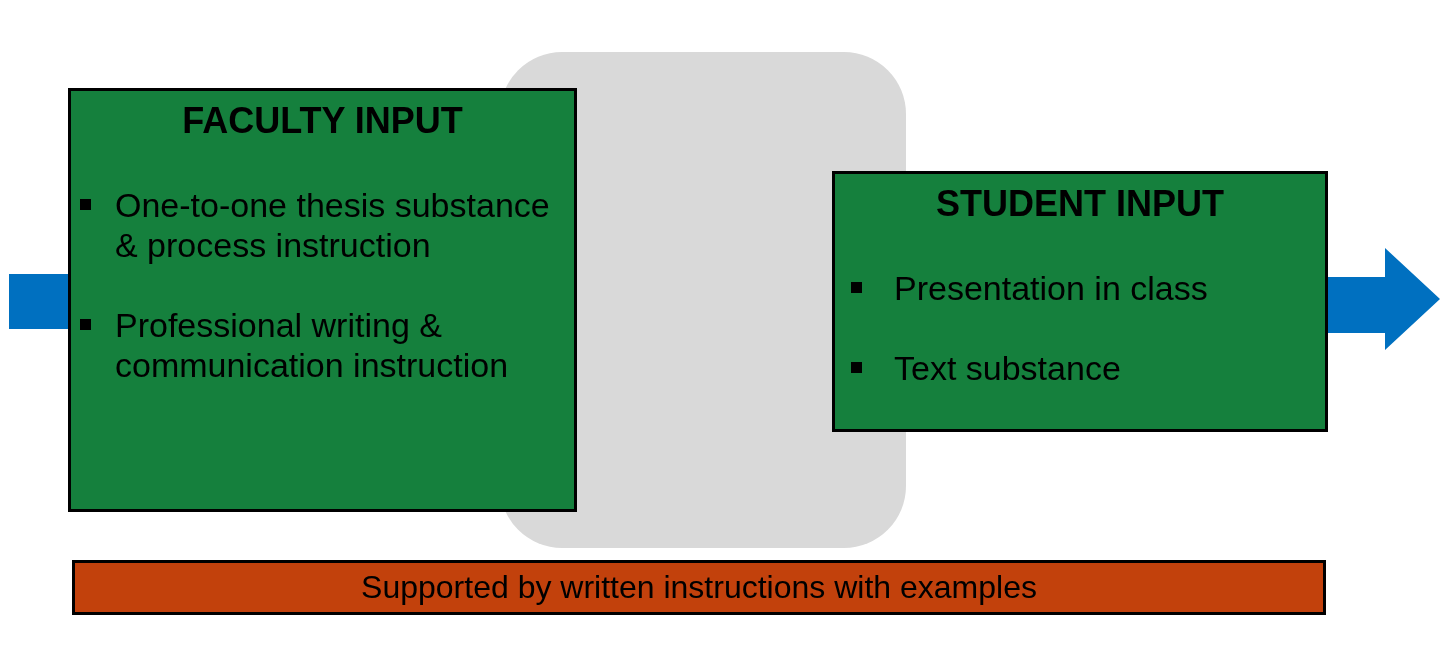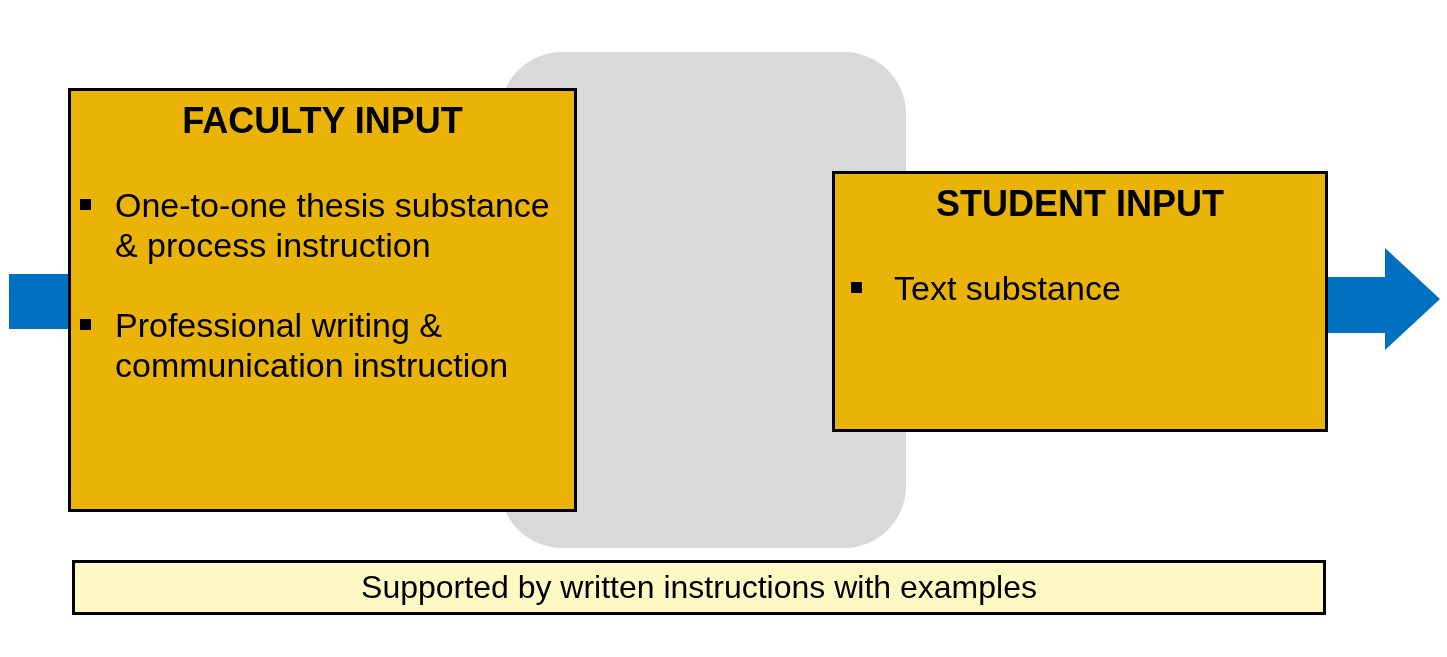--- a/index.html
+++ b/index.html
@@ -56,21 +56,21 @@
     top: 248px;
     width: 112px;
     height: 102px;
     color: var(--arrow-blue, #0070c0);
     z-index: 2;
   }
 
   
   .box {
     position: absolute;
-    background: #eab308;
+    background: #15803d;
     border: 3px solid var(--border-black, #000000);
     box-sizing: border-box;
     z-index: 1;
   }
   .box-faculty { left: 68px;  top: 88px;  width: 509px; height: 424px; }
   .box-student { left: 832px; top: 171px; width: 496px; height: 261px; }
 
   .box-title {
     margin-top: 8px;
     text-align: center;
@@ -103,21 +103,21 @@
   }
   .bullet-text { flex: 1; }
 
   
   .footer-box {
     position: absolute;
     left: 72px;
     top: 560px;
     width: 1254px;
     height: 55px;
-    background: #fef9c3;
+    background: #c2410c;
     border: 3px solid var(--border-black, #000000);
     box-sizing: border-box;
     display: flex;
     align-items: center;
     justify-content: center;
     font-size: 32px;
     z-index: 1;
   }
 </style>
 </head>
@@ -146,20 +146,24 @@
         <span class="bullet-text">Professional writing &amp; communication instruction</span>
       </div>
     </div>
   </div>
 
   <div class="box box-student">
     <div class="box-title">STUDENT INPUT</div>
     <div class="bullets">
       <div class="bullet-item">
         <span class="sq"></span>
+        <span class="bullet-text">Presentation in class</span>
+      </div>
+      <div class="bullet-item">
+        <span class="sq"></span>
         <span class="bullet-text">Text substance</span>
       </div>
     </div>
   </div>
 
   <div class="footer-box">
     <span>Supported by written instructions with examples</span>
   </div>
 
 </div>

